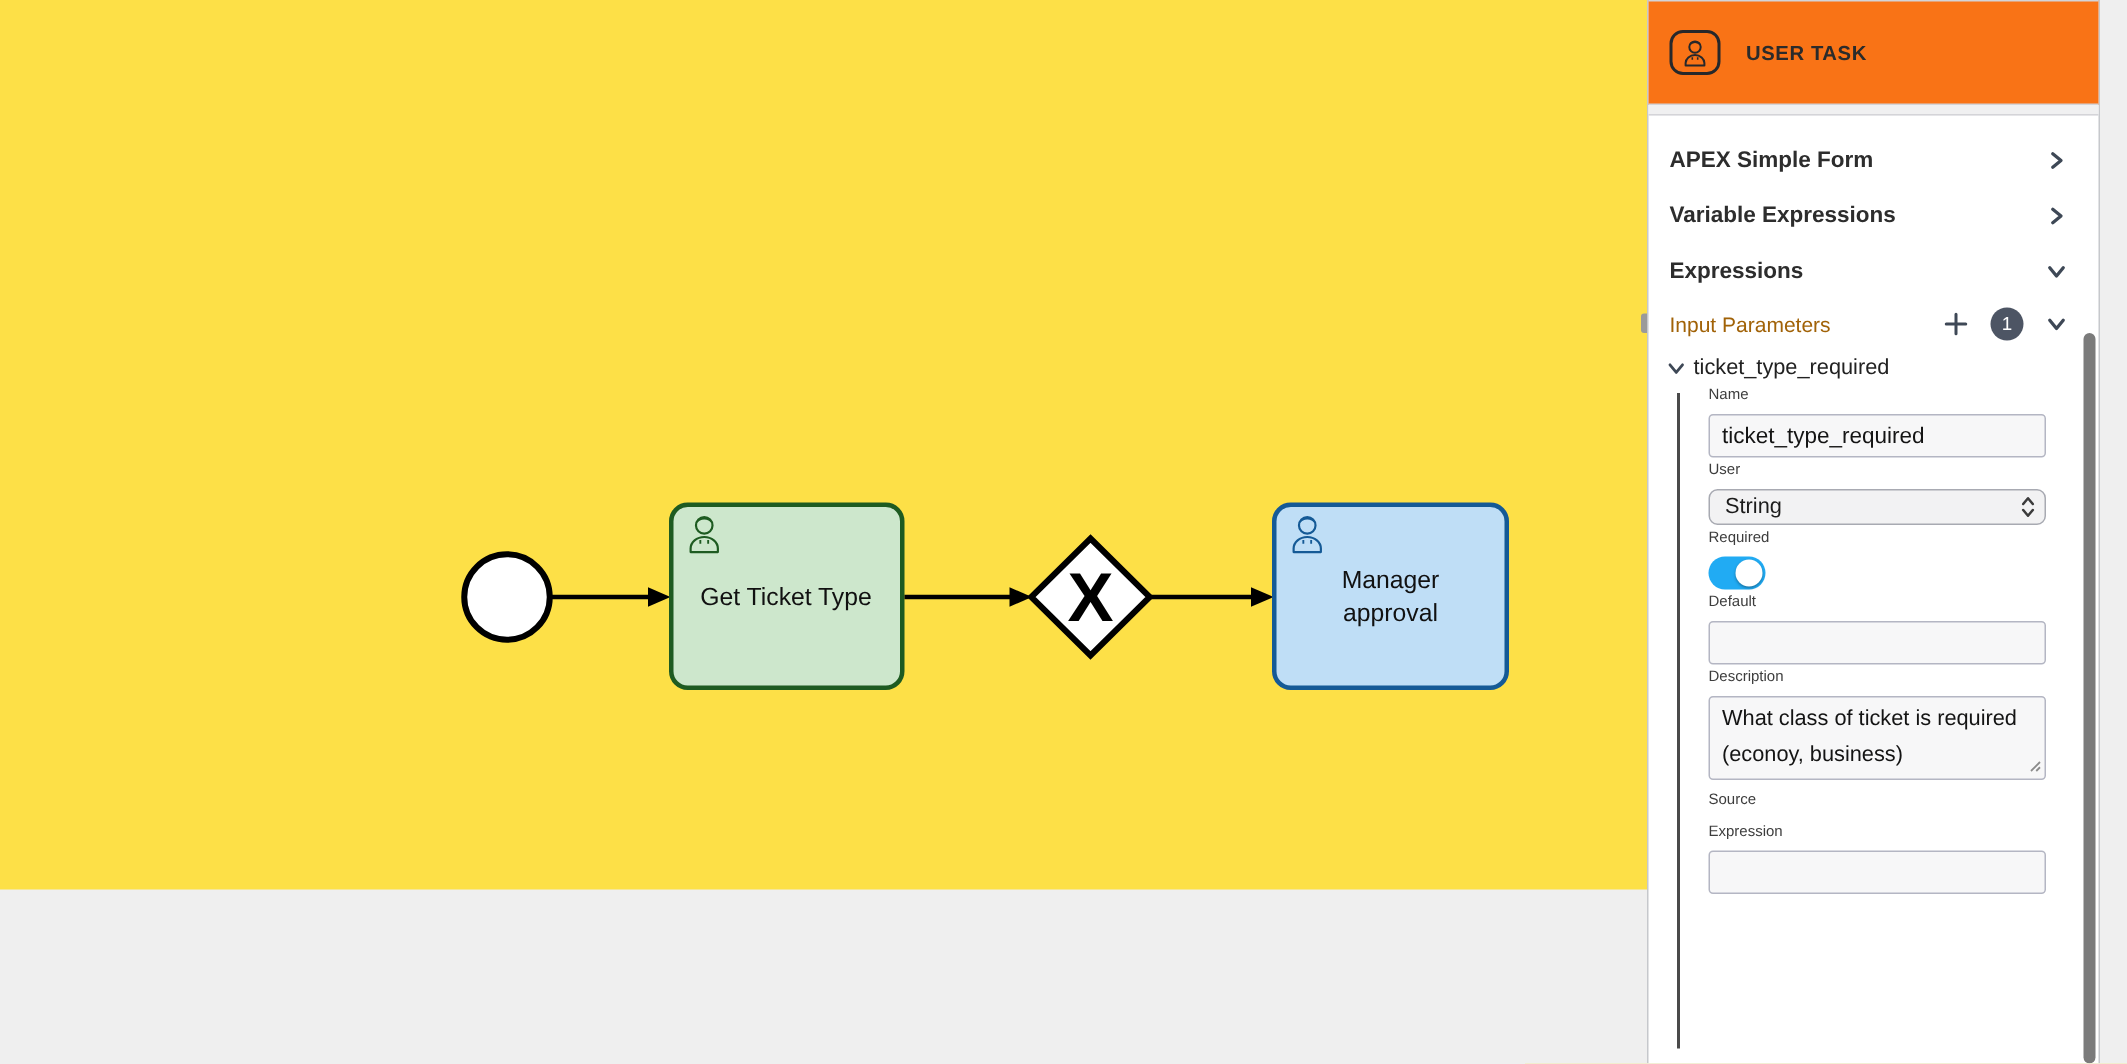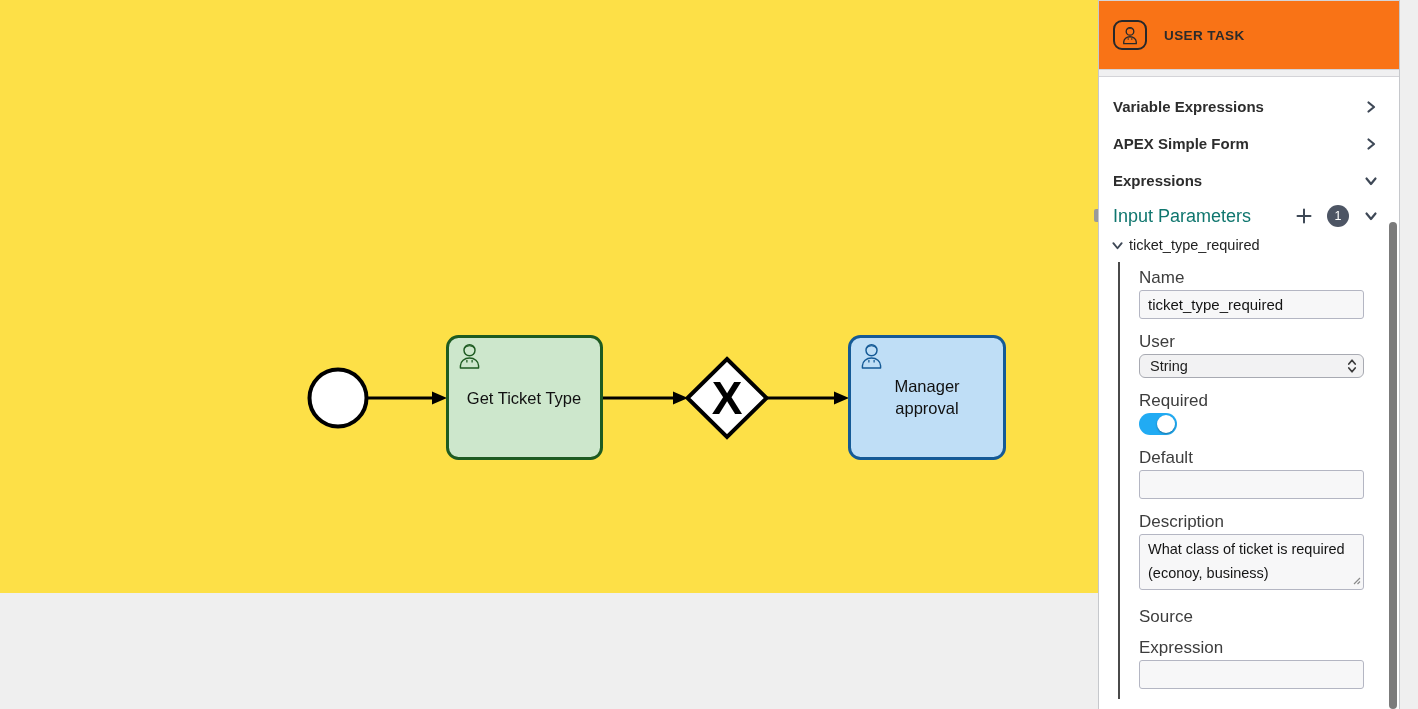--- a/index.html
+++ b/index.html
@@ -21,31 +21,31 @@
   .header-spacer { height:7px; background:#f0f0f1; border-bottom:1px solid #d4d4d8; }
   .task-icon-box { width:34px; height:30px; border:2.5px solid #26282b; border-radius:9px;
                    display:flex; align-items:center; justify-content:center; background:transparent; }
   .panel-title { margin-left:17px; font-size:13.5px; font-weight:bold; letter-spacing:0.4px; color:#2b2b2b; }
 
   .sections { margin-top:11px; }
   .section-row { height:37px; display:flex; align-items:center; padding:0 21px 0 14px; cursor:pointer; }
   .section-row .lbl { font-size:15px; font-weight:bold; color:#2d2d2d; }
   .section-row .chev { margin-left:auto; display:flex; }
   .row-inputparams { height:26px; margin-top:4px; display:flex; align-items:center; padding:0 21px 0 14px; }
-  .row-inputparams .lbl { font-size:18px; color:#0f766e; }
+  .row-inputparams .lbl { font-size:14px; color:#a16207; }
   .ip-actions { margin-left:auto; display:flex; align-items:center; gap:15px; }
   .badge { width:22px; height:22px; border-radius:50%; background:#4d5564; color:#fff; font-size:12.5px;
            display:flex; align-items:center; justify-content:center; }
 
   .param-row { display:flex; align-items:center; margin-top:6px; padding-left:12px; height:20px; }
   .param-row .pname { font-size:14.5px; color:#222; margin-left:5px; }
   .indent-line { position:absolute; left:19px; top:262px; width:2px; height:437px; background:#4a4a4a; }
 
   .fields { margin-left:40px; width:225px; }
-  .field-label { margin:14px 0 4px; font-size:17px; color:#3d3d3d; line-height:17px; }
+  .field-label { margin:0 0 4px; font-size:10px; color:#3d3d3d; line-height:17px; }
   .text-input { width:225px; height:29px; background:#f7f7f8; border:1px solid #b4b6c3; border-radius:3px;
                 font-family:"Liberation Sans", sans-serif; font-size:15px; color:#141414; padding:0 8px; outline:none; }
   .select { width:225px; height:24px; background:#f2f2f3; border:1px solid #a8aab2; border-radius:6px;
             display:flex; align-items:center; padding:0 6px 0 10px; cursor:pointer;gap:36px; }
   .select .sel-val { font-size:14.5px; color:#1c1c1c; }
   .select .stepper { margin-left:auto; display:flex; }
   .toggle { width:38px; height:22px; border-radius:11px; background:#21abf3; position:relative; cursor:pointer; }
   .toggle .knob { position:absolute; top:2px; left:18px; width:18px; height:18px; border-radius:50%; background:#fff;
                   box-shadow:0 1px 2px rgba(0,0,0,.35); }
   .textarea-wrap { position:relative; width:225px; }
@@ -120,29 +120,29 @@
           <path d="M5.6,28 v-2.4 a9.4,8 0 0 1 18.8,0 V28 Z" fill="none" stroke="currentColor" stroke-width="2" stroke-linejoin="round"></path>
           <path d="M12.3,19.7 v2.6 M17.7,19.7 v2.6" fill="none" stroke="currentColor" stroke-width="1.6"></path>
         </svg>
       </span>
       <span class="panel-title">USER TASK</span>
     </div>
     <div class="header-spacer"></div>
 
     <div class="sections">
       <div class="section-row">
-        <span class="lbl">Variable Expressions</span>
+        <span class="lbl">APEX Simple Form</span>
         <span class="chev">
           <svg width="14" height="14" viewBox="0 0 14 14">
               <polyline points="4.5,2.5 10,7 4.5,11.5" fill="none" stroke="#3e4856" stroke-width="2.2" stroke-linecap="round" stroke-linejoin="round"></polyline>
             </svg>
         </span>
       </div>
       <div class="section-row">
-        <span class="lbl">APEX Simple Form</span>
+        <span class="lbl">Variable Expressions</span>
         <span class="chev">
           <svg width="14" height="14" viewBox="0 0 14 14">
               <polyline points="4.5,2.5 10,7 4.5,11.5" fill="none" stroke="#3e4856" stroke-width="2.2" stroke-linecap="round" stroke-linejoin="round"></polyline>
             </svg>
         </span>
       </div>
       <div class="section-row">
         <span class="lbl">Expressions</span>
         <span class="chev">
           <svg width="14" height="14" viewBox="0 0 14 14">

